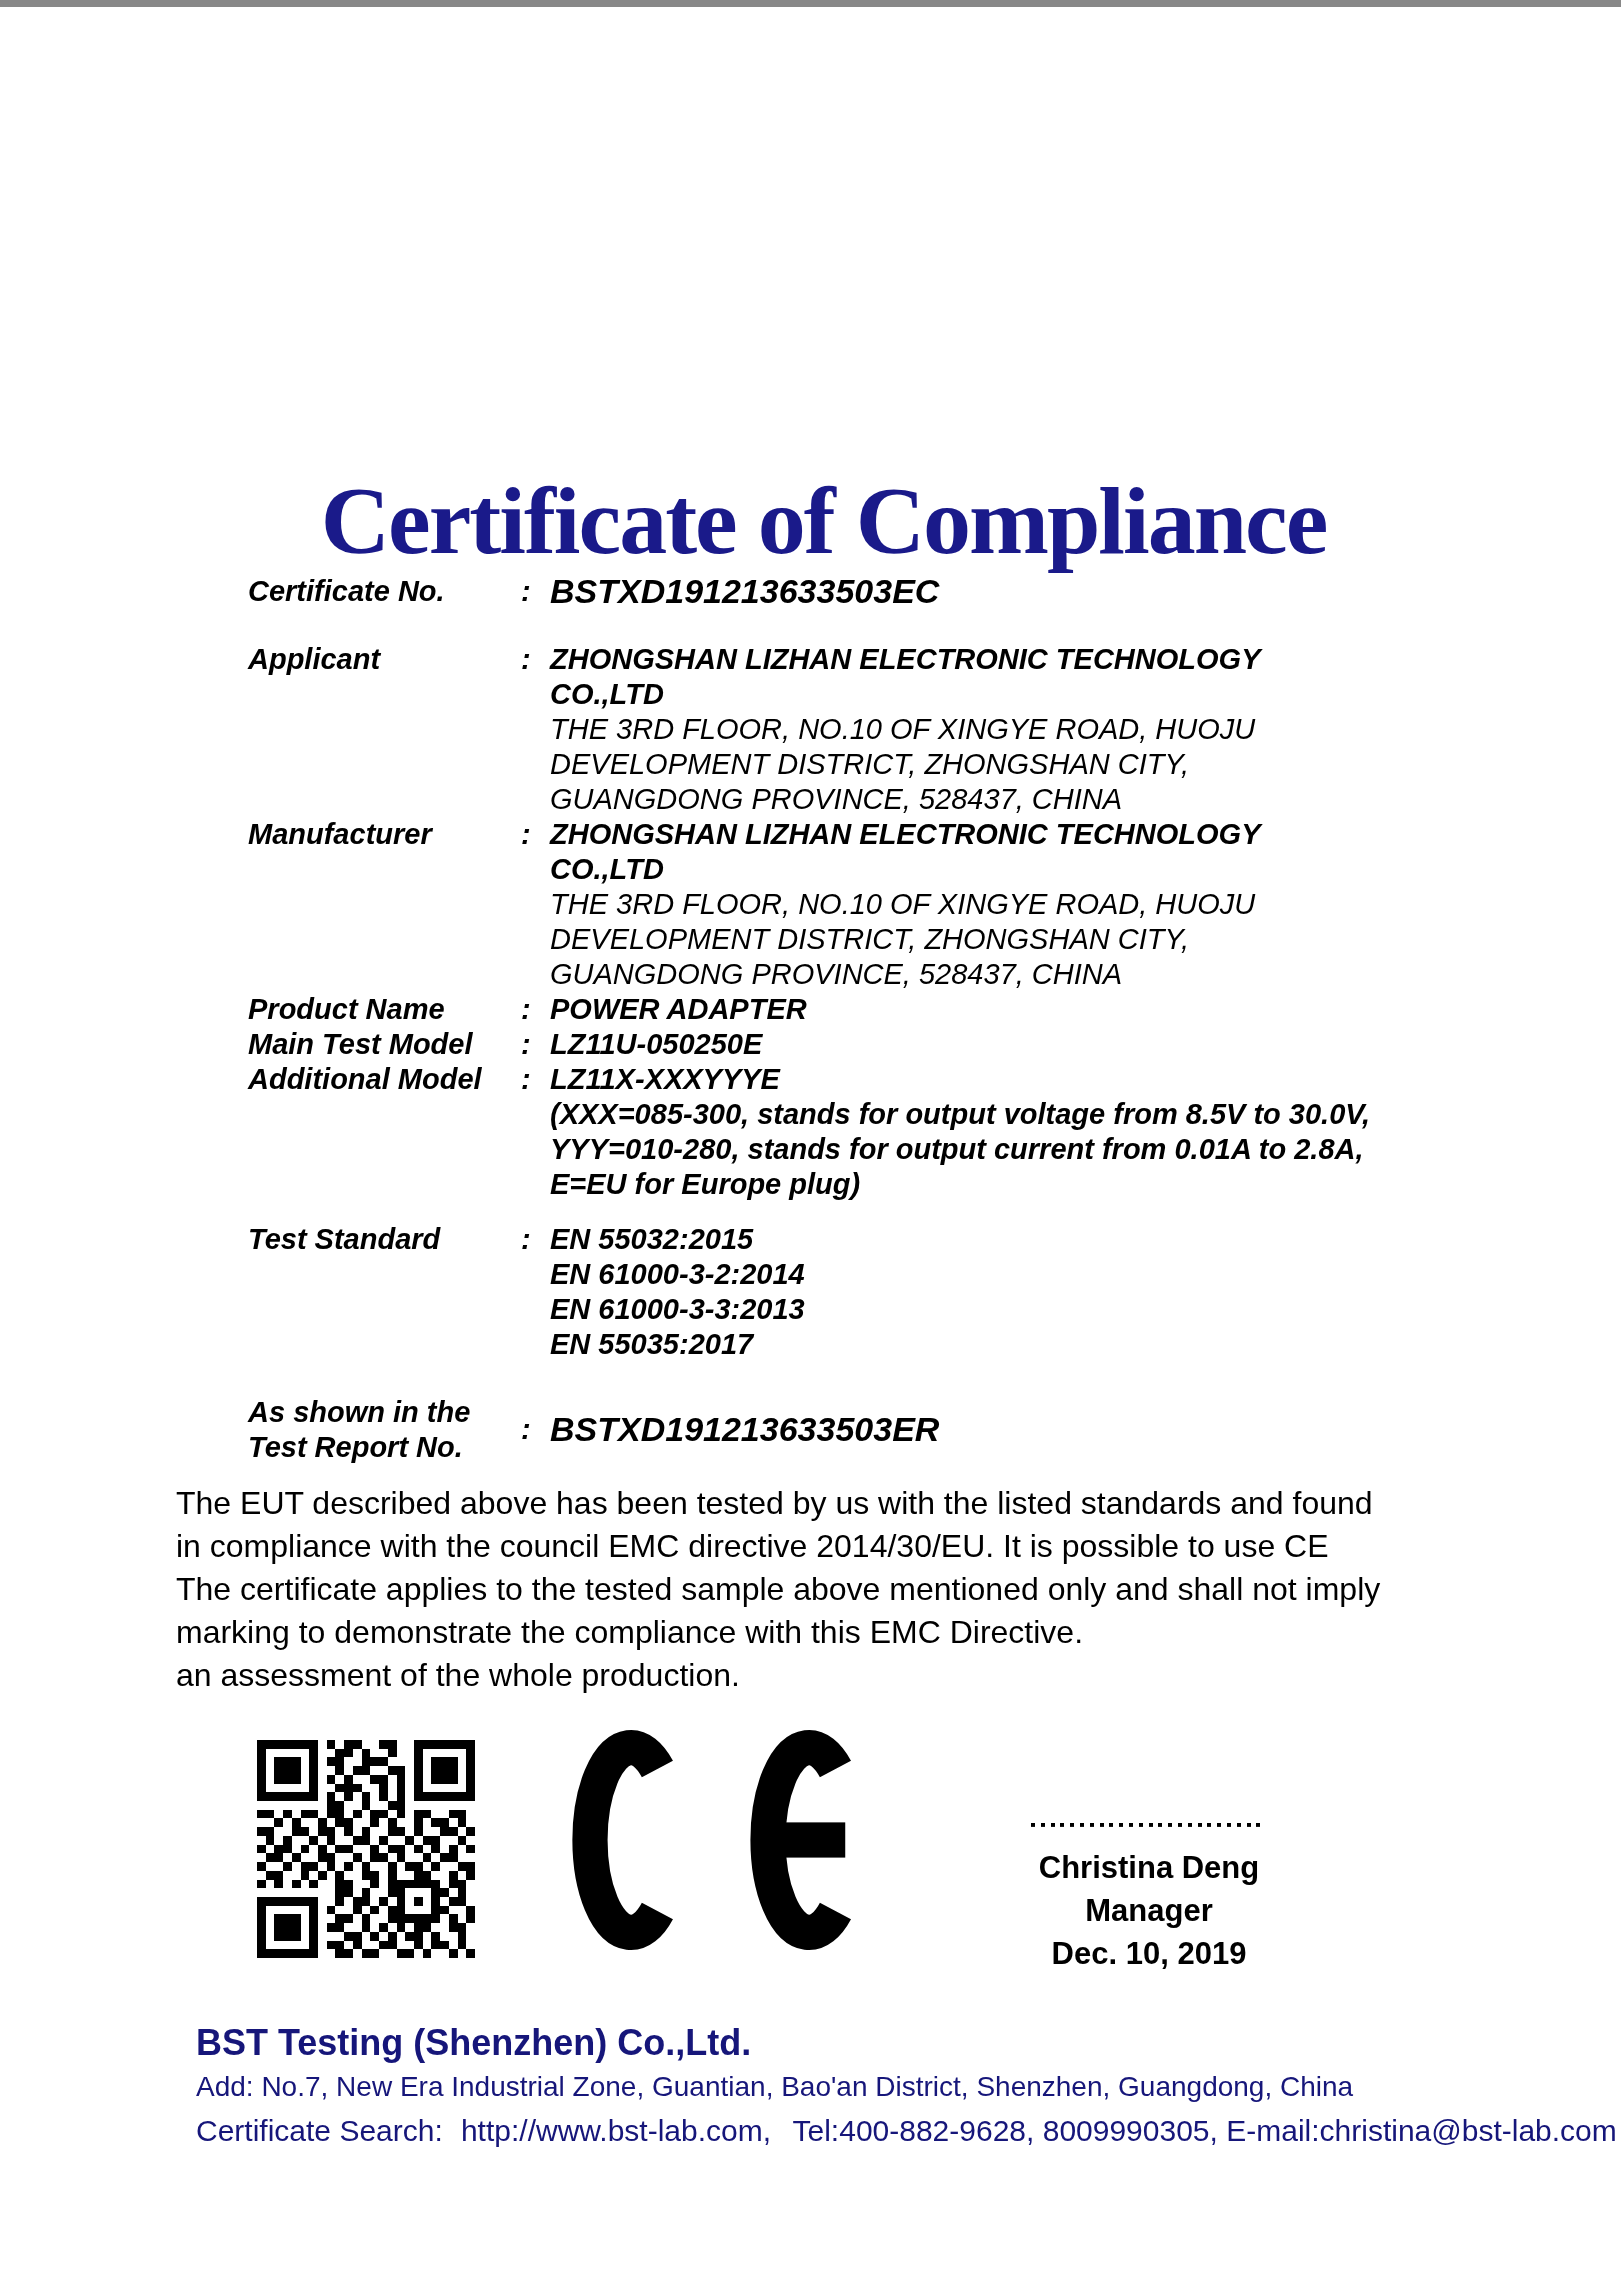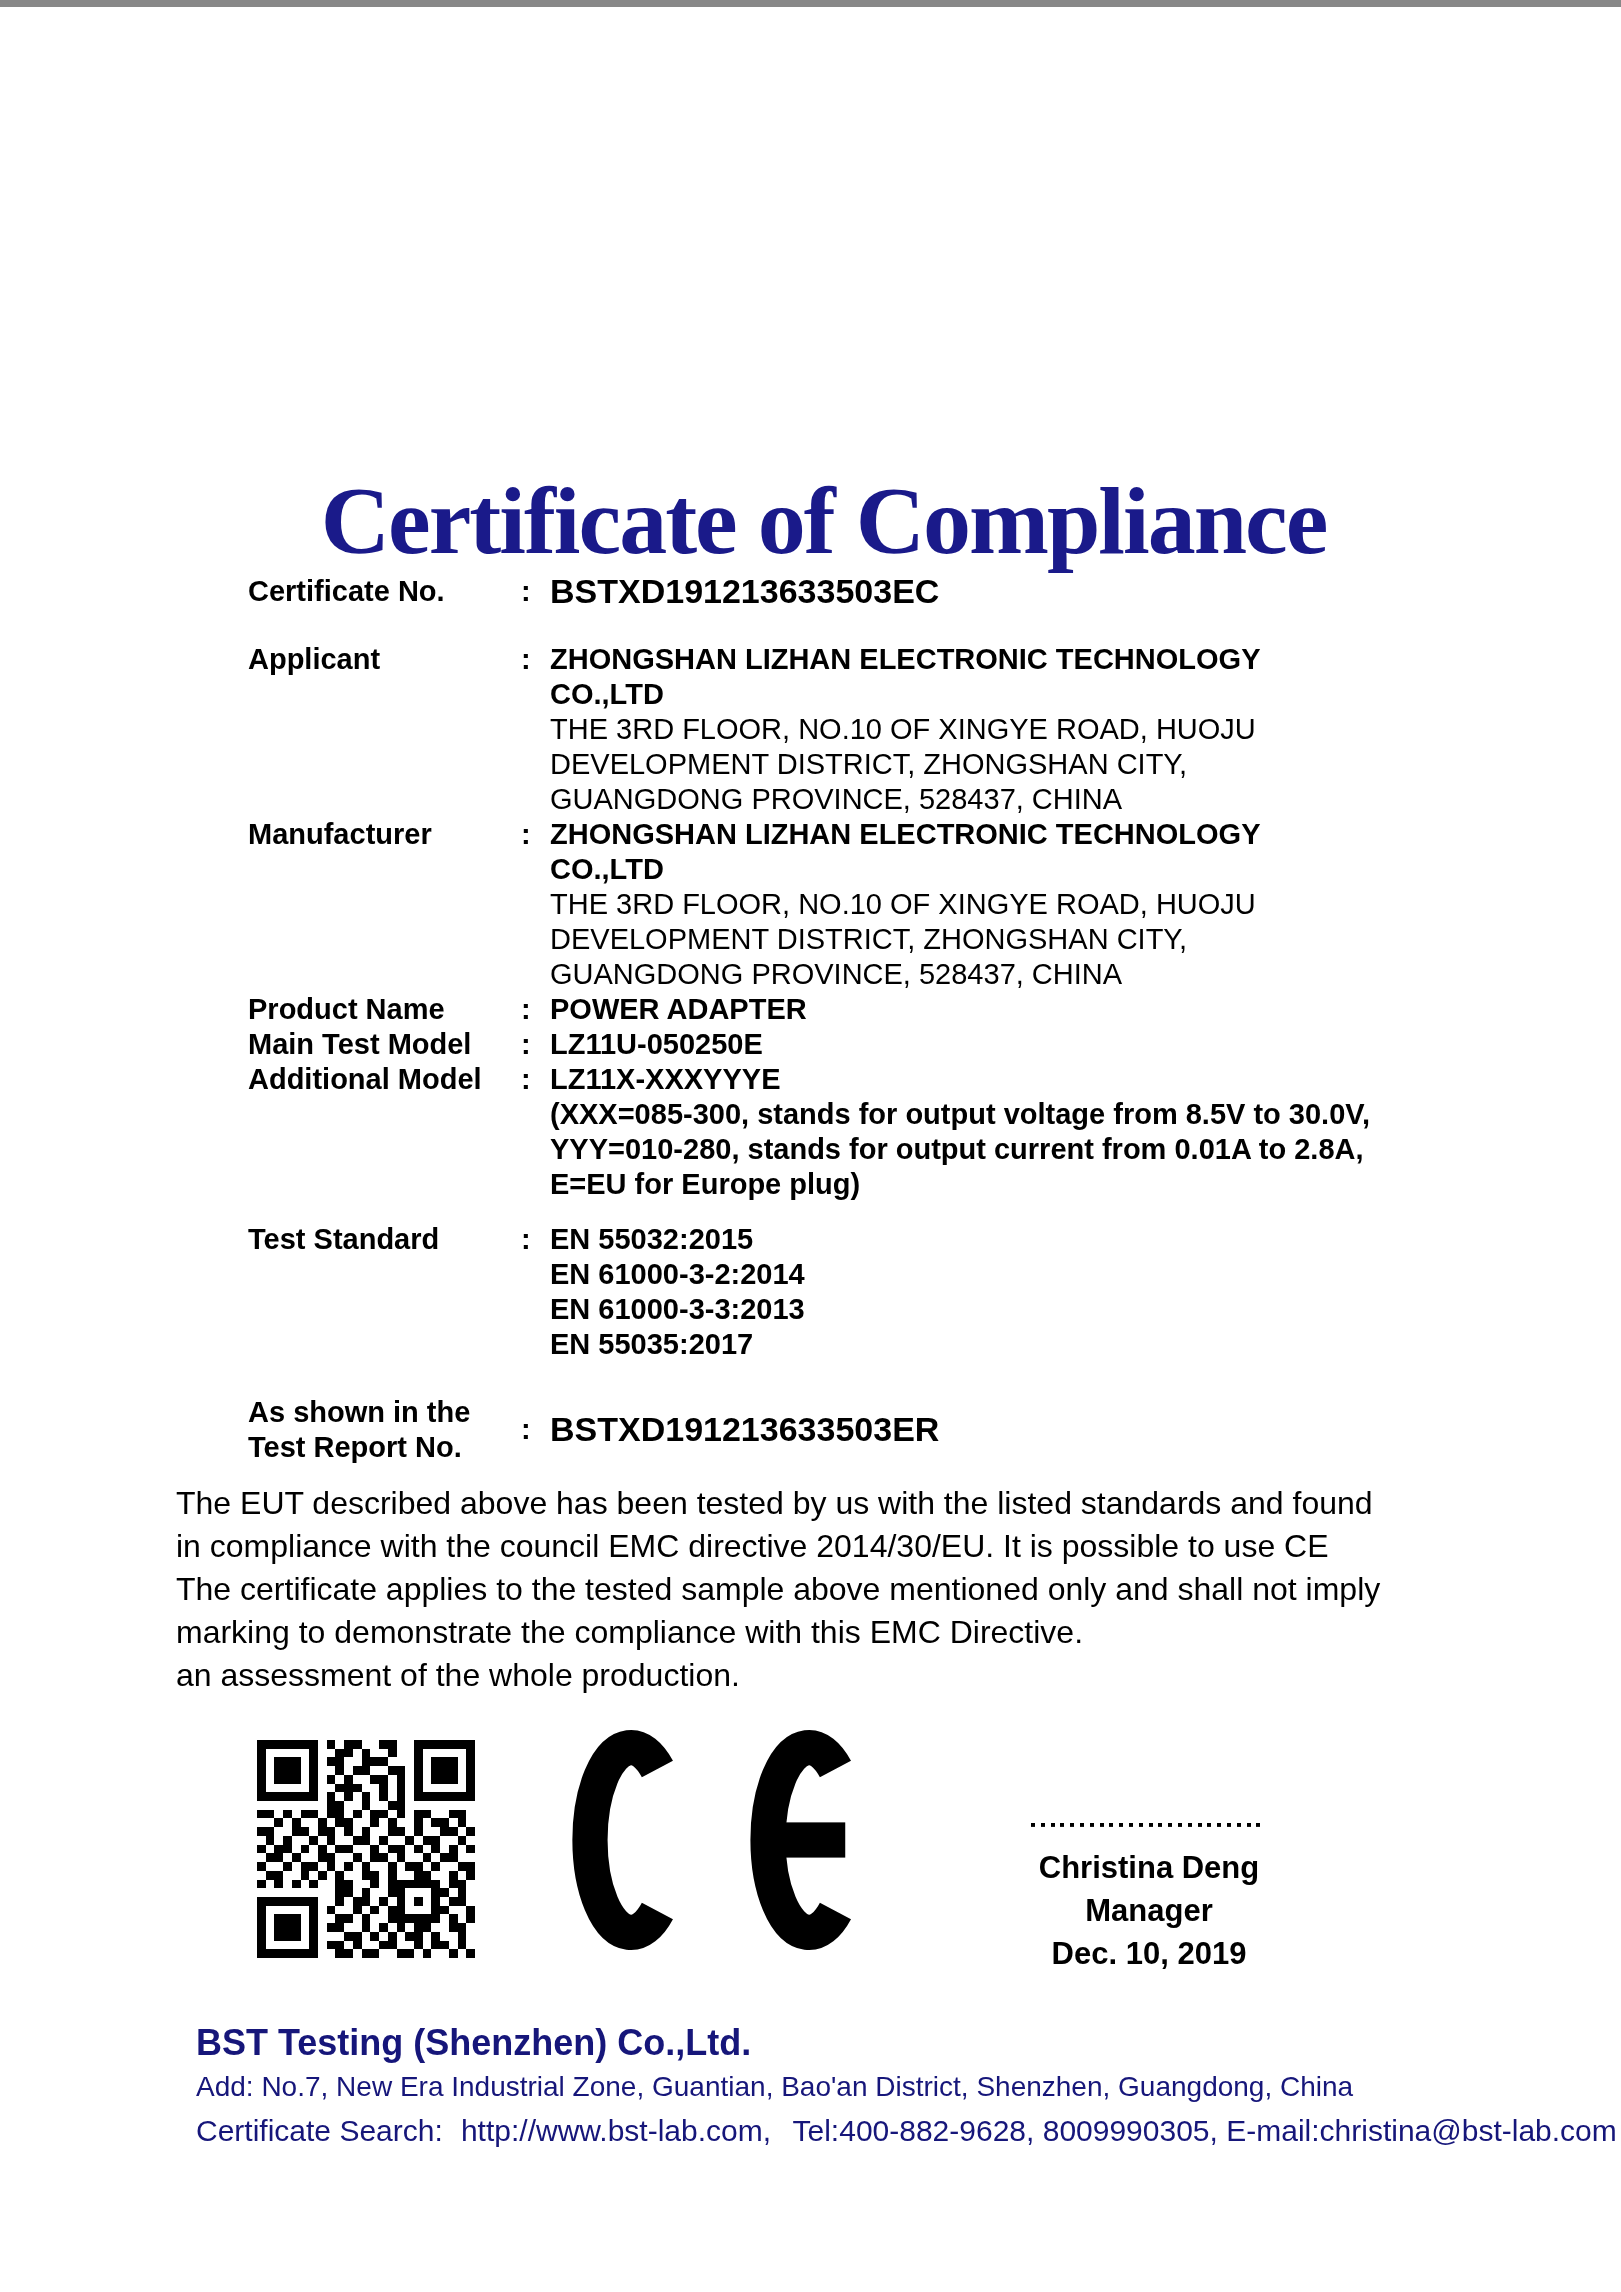--- a/index.html
+++ b/index.html
@@ -18,21 +18,21 @@
     text-align:center;
     font-family:"Liberation Serif", serif;
     font-weight:700;
     font-size:96px;
     letter-spacing:-2px;
     color:#1a1a8a;
     white-space:nowrap;
   }
   
   .info{position:absolute;left:248px;top:567px;right:49px;}
-  .info-row{display:flex;align-items:flex-start;}
+  .info-row{display:flex;align-items:flex-start;font-style:italic;}
   .info-row.gap-before{margin-top:33px;}
   .info-row.gap-before-sm{margin-top:19.6px;}
   .col-label{width:273px;flex:0 0 273px;}
   .col-colon{width:29px;flex:0 0 29px;font-weight:700;font-size:29px;line-height:35px;}
   .col-value{flex:1;}
   .label-line{font-weight:700;font-size:29px;line-height:35px;white-space:nowrap;}
   .value-line{font-size:29px;line-height:35px;white-space:nowrap;}
   .value-line.bold{font-weight:700;}
   .value-line.large{font-size:34px;font-weight:700;}
   .info-row.center-value .col-colon,

